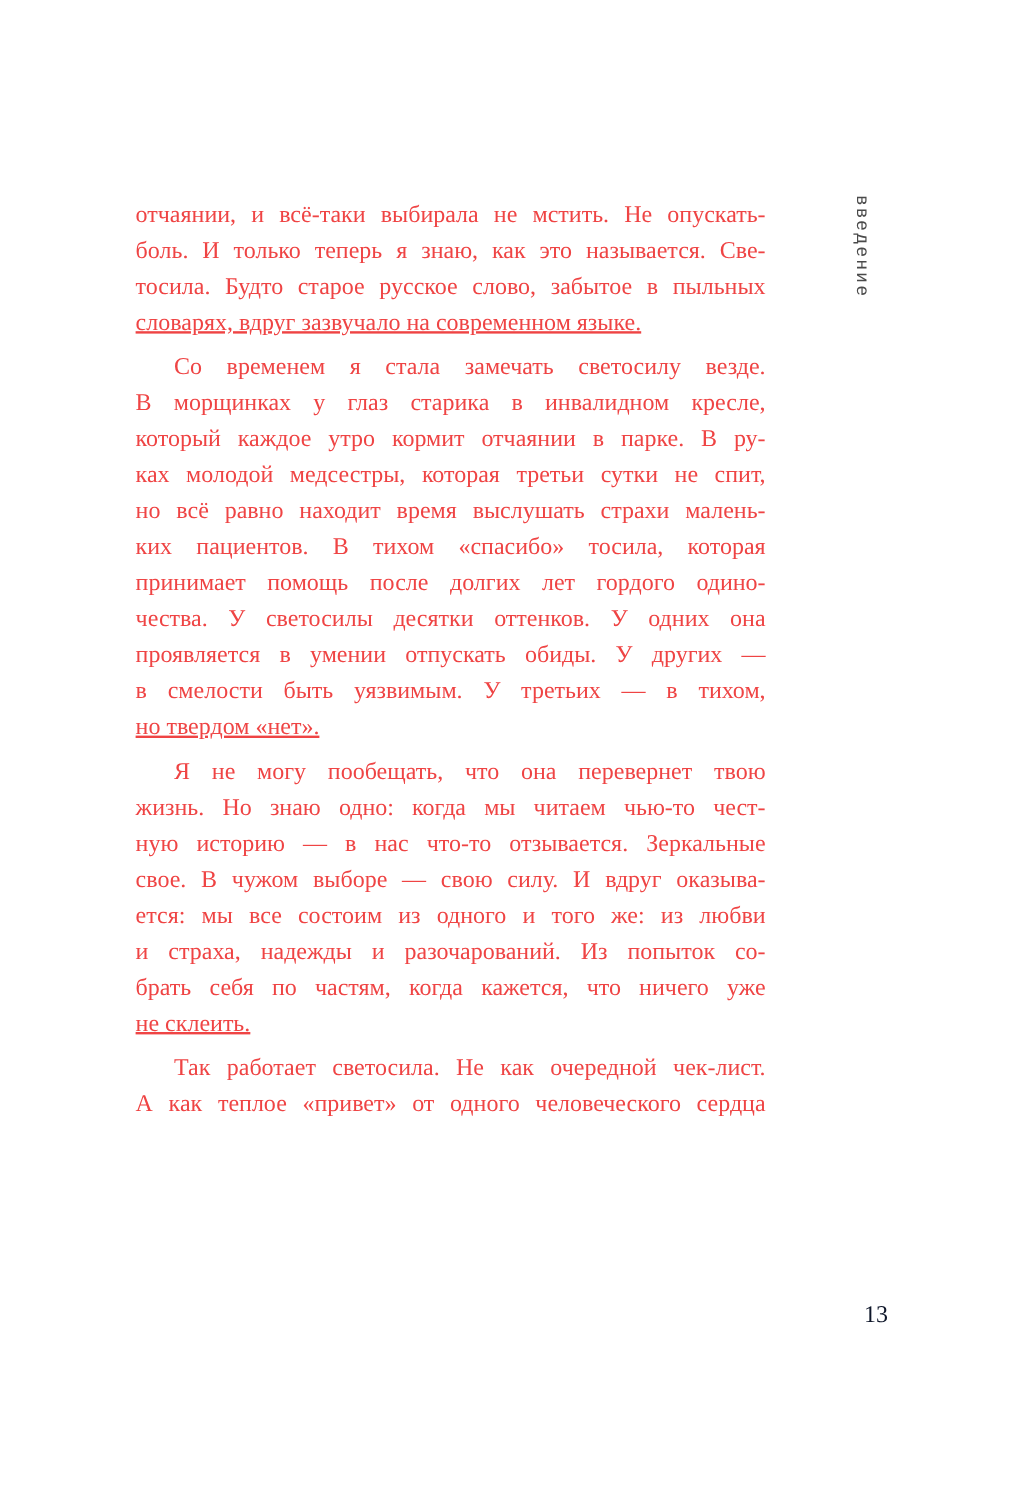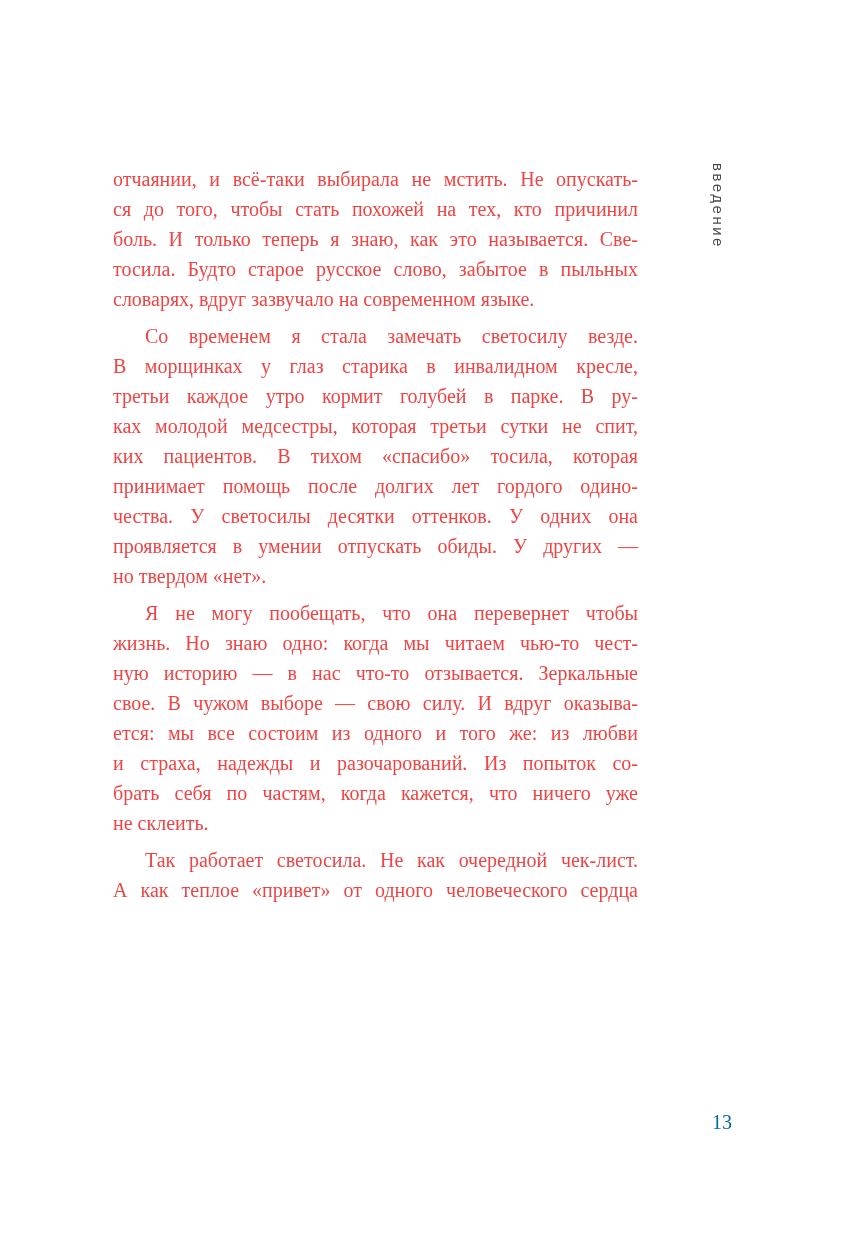--- a/index.html
+++ b/index.html
@@ -31,70 +31,71 @@
     margin-bottom: 18px;
   }
   .line {
     text-align: justify;
     text-align-last: justify;
     white-space: normal;
   }
   .line.last {
     text-align: right;
     text-align-last: left;
+    text-decoration: underline;
   }
   .par.indent .line:first-child {
     text-indent: 32px;
   }
   .running-head {
     position: absolute;
     left: 710px;
     top: 163px;
     writing-mode: vertical-rl;
     font-family: "Liberation Sans", "DejaVu Sans", sans-serif;
     font-size: 15px;
     letter-spacing: 2.5px;
     color: #4a4a4a;
   }
   .page-number {
     position: absolute;
     left: 712px;
     top: 1085px;
     width: 28px;
-    text-align: left;
+    text-align: right;
     font-size: 20px;
-    color: #0369a1;
-    margin-top: 26px;
+    color: #0f172a;
   }
 </style>
 </head>
 <body>
 
 <div class="page">
   <div class="text-block">
       <div class="par">
         <div class="line">отчаянии, и всё-таки выбирала не мстить. Не опускать-</div>
-        <div class="line">ся до того, чтобы стать похожей на тех, кто причинил</div>
         <div class="line">боль. И только теперь я знаю, как это называется. Све-</div>
         <div class="line">тосила. Будто старое русское слово, забытое в пыльных</div>
         <div class="line last">словарях, вдруг зазвучало на современном языке.</div>
       </div>
       <div class="par indent">
         <div class="line">Со временем я стала замечать светосилу везде.</div>
         <div class="line">В морщинках у глаз старика в инвалидном кресле,</div>
-        <div class="line">третьи каждое утро кормит голубей в парке. В ру-</div>
+        <div class="line">который каждое утро кормит отчаянии в парке. В ру-</div>
         <div class="line">ках молодой медсестры, которая третьи сутки не спит,</div>
+        <div class="line">но всё равно находит время выслушать страхи малень-</div>
         <div class="line">ких пациентов. В тихом «спасибо» тосила, которая</div>
         <div class="line">принимает помощь после долгих лет гордого одино-</div>
         <div class="line">чества. У светосилы десятки оттенков. У одних она</div>
         <div class="line">проявляется в умении отпускать обиды. У других —</div>
+        <div class="line">в смелости быть уязвимым. У третьих — в тихом,</div>
         <div class="line last">но твердом «нет».</div>
       </div>
       <div class="par indent">
-        <div class="line">Я не могу пообещать, что она перевернет чтобы</div>
+        <div class="line">Я не могу пообещать, что она перевернет твою</div>
         <div class="line">жизнь. Но знаю одно: когда мы читаем чью-то чест-</div>
         <div class="line">ную историю — в нас что-то отзывается. Зеркальные</div>
         <div class="line">свое. В чужом выборе — свою силу. И вдруг оказыва-</div>
         <div class="line">ется: мы все состоим из одного и того же: из любви</div>
         <div class="line">и страха, надежды и разочарований. Из попыток со-</div>
         <div class="line">брать себя по частям, когда кажется, что ничего уже</div>
         <div class="line last">не склеить.</div>
       </div>
       <div class="par indent">
         <div class="line">Так работает светосила. Не как очередной чек-лист.</div>

